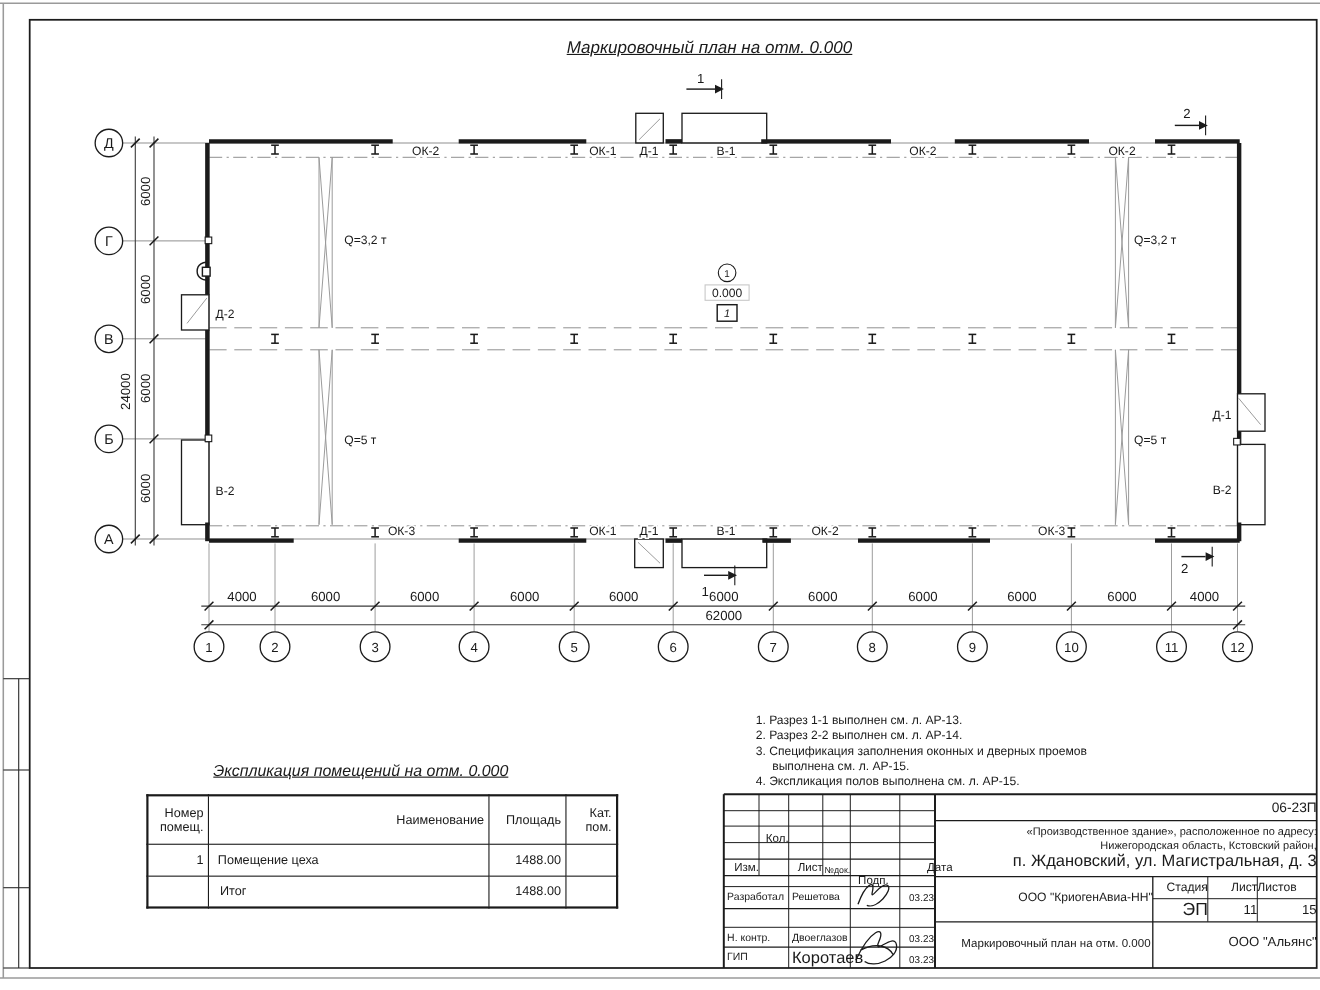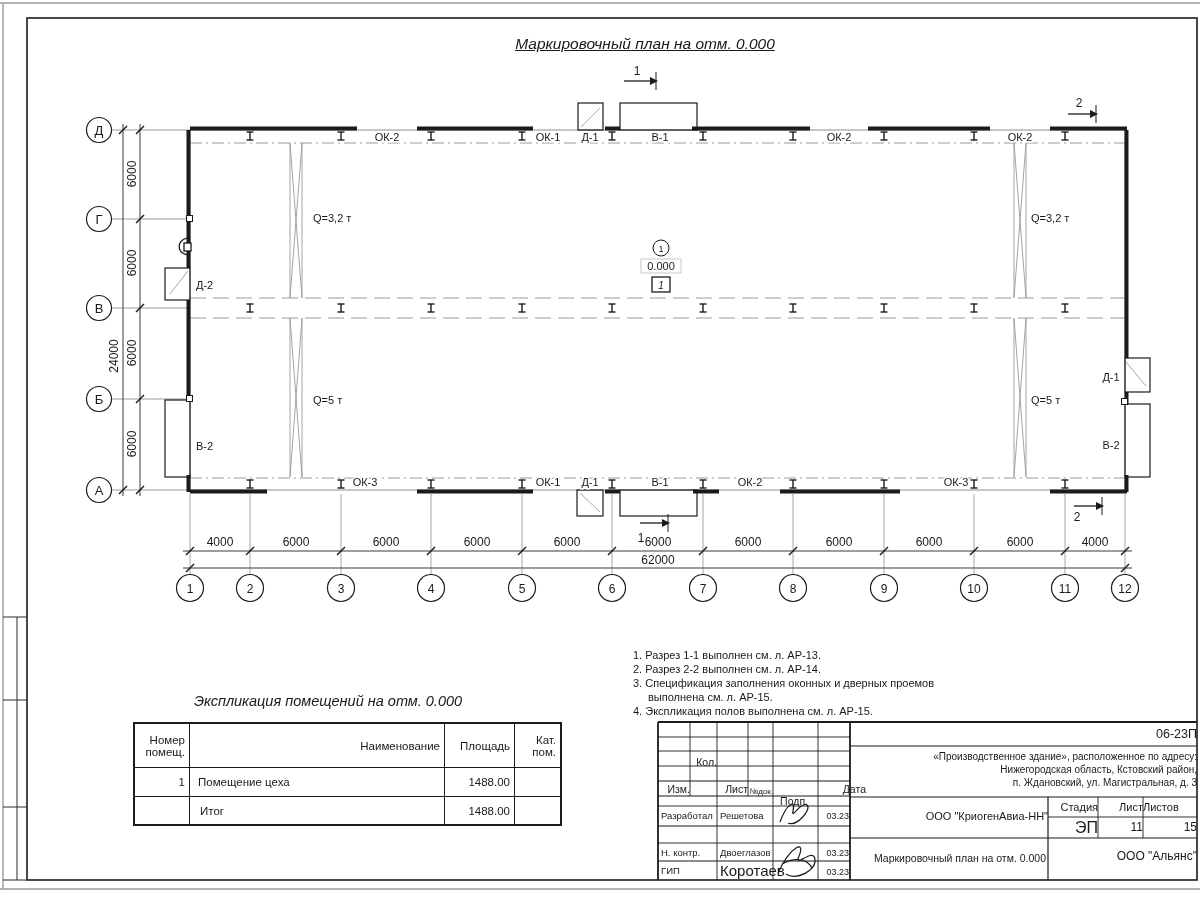--- a/index.html
+++ b/index.html
@@ -2,21 +2,21 @@
 <html><head>
 <meta charset="utf-8">
 <style>
   html,body{margin:0;padding:0;background:#e8e8e8;}
   .sheet{position:relative;width:1200px;height:900px;background:#ffffff;overflow:hidden;
          font-family:"Liberation Sans",sans-serif;color:#1a1a1a;}
   .abs{position:absolute;}
   svg text{font-family:"Liberation Sans",sans-serif;fill:#1a1a1a;}
   .halo{paint-order:stroke;stroke:#ffffff;stroke-width:3px;}
   .title-main{font-size:15.5px;font-style:italic;text-decoration:underline;text-align:center;}
-  .tbl-caption{font-size:14.5px;font-style:italic;text-align:center;}
+  .tbl-caption{font-size:14.5px;font-style:italic;text-decoration:underline;text-align:center;}
   table.expl{position:absolute;left:133px;top:722px;border-collapse:collapse;table-layout:fixed;}
   table.expl td{border:1.6px solid #1b1b1b;font-size:11.5px;padding:0 4px;overflow:hidden;}
   table.expl{border:2.2px solid #1b1b1b;}
   .notes{font-size:11px;line-height:14px;}
   .notes div{padding-left:15px;text-indent:-15px;}
   .tb{font-size:10.5px;line-height:13px;white-space:nowrap;}
   .ctr{text-align:right;}
 </style>
 </head>
 <body>
@@ -389,31 +389,31 @@
   </tr>
   <tr>
     <td style="height:27px" class="ctr"></td>
     <td style="padding-left:10px">Итог</td>
     <td class="ctr">1488.00</td>
     <td></td>
   </tr>
 </tbody>
     </table>
 
-<div class="abs notes" style="left:633px;top:648px;width:330px">
+<div class="abs notes" style="left:687px;top:648px;width:330px">
   <div>1. Разрез 1-1 выполнен см. л. АР-13.</div>
   <div>2. Разрез 2-2 выполнен см. л. АР-14.</div>
   <div>3. Спецификация заполнения оконных и дверных проемов выполнена см. л. АР-15.</div>
   <div>4. Экспликация полов выполнена см. л. АР-15.</div>
 </div>
 
 <div class="abs tb ctr" style="left:850px;top:728px;width:347px;font-size:12.5px">06-23П</div>
 <div class="abs tb ctr" style="left:850px;top:763px;width:347px;font-size:10px">Нижегородская область, Кстовский район,</div>
 <div class="abs tb ctr" style="left:850px;top:750px;width:347px;font-size:10px">«Производственное здание», расположенное по адресу:</div>
-<div class="abs tb ctr" style="left:850px;top:776px;width:347px;font-size:10px">п. Ждановский, ул. Магистральная, д. 3</div>
+<div class="abs tb ctr" style="left:850px;top:776px;width:347px;font-size:15px">п. Ждановский, ул. Магистральная, д. 3</div>
 
 <div class="abs tb ctr" style="left:658px;top:783px;width:32px">Изм.</div>
 <div class="abs tb ctr" style="left:690px;top:756px;width:27px">Кол.</div>
 <div class="abs tb ctr" style="left:717px;top:783px;width:31px">Лист</div>
 <div class="abs tb ctr" style="left:748px;top:785px;width:25px;font-size:8px">№док.</div>
 <div class="abs tb ctr" style="left:773px;top:795px;width:35px">Подп.</div>
 <div class="abs tb ctr" style="left:818px;top:783px;width:48px">Дата</div>
 
 <div class="abs tb" style="left:661px;top:809px;font-size:9.5px">Разработал</div>
 <div class="abs tb" style="left:720px;top:809px;font-size:9.5px">Решетова</div>

